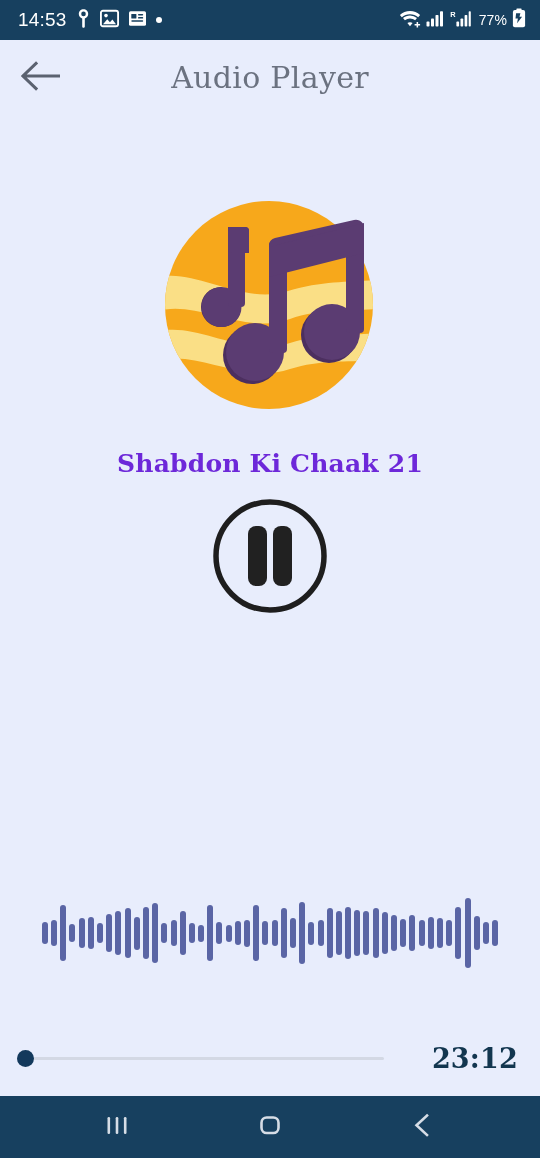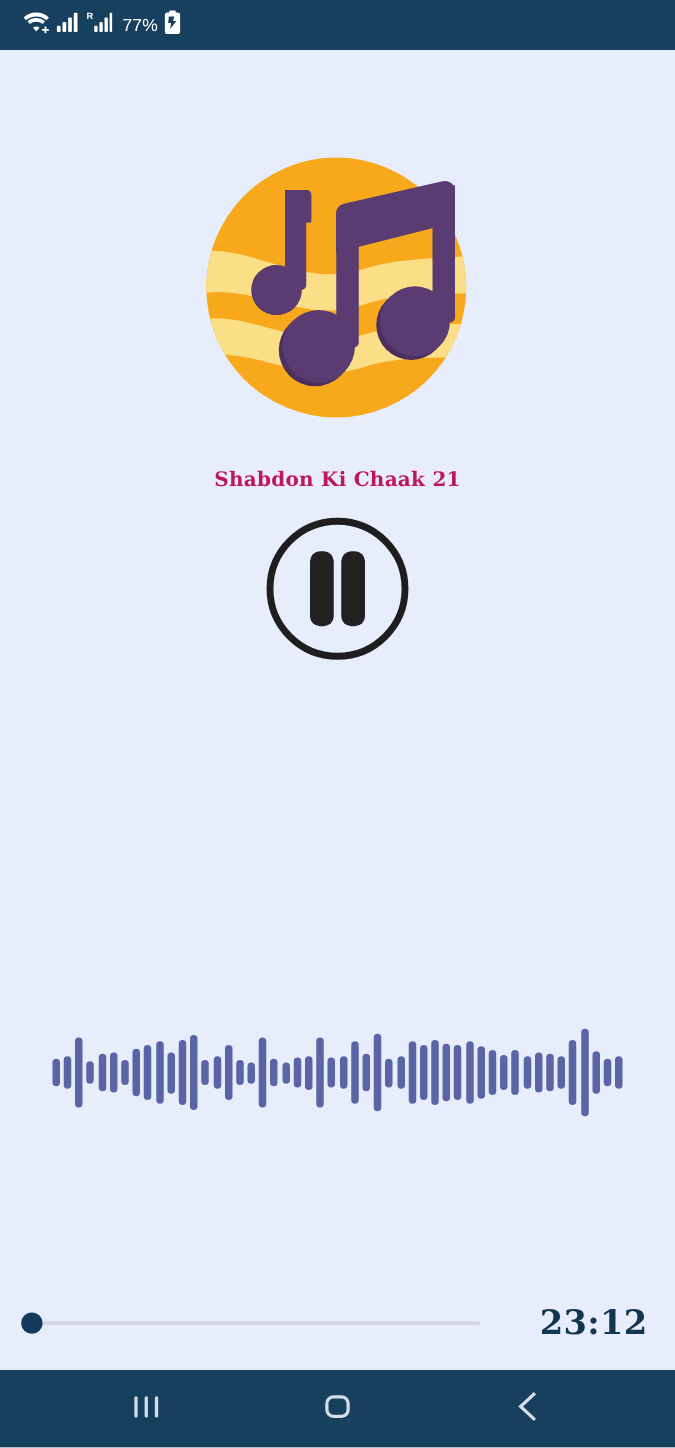--- a/index.html
+++ b/index.html
@@ -110,23 +110,23 @@
   .album-art {
     margin-top: 74px;
     width: 224px;
     height: 224px;
     display: block;
   }
 
   .track-title {
     margin-top: 36px;
     font-family: "DejaVu Serif", serif;
-    font-size: 16px;
+    font-size: 25px;
     font-weight: 700;
-    color: #be185d;
+    color: #6d28d9;
     letter-spacing: 0.2px;
     text-align: center;
   }
 
   .play-pause-button {
     margin-top: 18px;
     width: 124px;
     height: 124px;
     display: flex;
     align-items: center;
@@ -220,20 +220,45 @@
     justify-content: center;
     cursor: pointer;
   }
 </style>
 </head>
 <body>
 
 <div id="app">
 
   <div class="status-bar">
+    <div class="status-left">
+      <span class="status-time">14:53</span>
+      <span class="sicon">
+        <svg width="15" height="20" viewBox="0 0 15 20">
+          <path d="M7.5 1.2c-2.6 0-4.7 2.1-4.7 4.7 0 2.1 1.4 3.9 3.4 4.5v8c0 .7.6 1.3 1.3 1.3s1.3-.6 1.3-1.3v-8c2-.6 3.4-2.4 3.4-4.5 0-2.6-2.1-4.7-4.7-4.7zm0 2.4a2.3 2.3 0 1 1 0 4.6 2.3 2.3 0 0 1 0-4.6z" fill="#ffffff"></path>
+        </svg>
+      </span>
+      <span class="sicon">
+        <svg width="19" height="19" viewBox="0 0 19 19">
+          <rect x="0.9" y="1.8" width="17.2" height="15.4" rx="2" fill="none" stroke="#ffffff" stroke-width="1.9"></rect>
+          <circle cx="6" cy="6.6" r="1.8" fill="#ffffff"></circle>
+          <path d="M3 15.3l4.3-5.1 2.6 3 2.5-2.6 3.6 4.7z" fill="#ffffff"></path>
+        </svg>
+      </span>
+      <span class="sicon">
+        <svg width="19" height="19" viewBox="0 0 19 19">
+          <rect x="1" y="2.2" width="17" height="14.6" rx="1.6" fill="#ffffff"></rect>
+          <rect x="3.3" y="5" width="5.1" height="4.6" rx="0.6" fill="#17405f"></rect>
+          <rect x="10" y="5" width="5.2" height="1.5" rx="0.7" fill="#17405f"></rect>
+          <rect x="10" y="8.1" width="5.2" height="1.5" rx="0.7" fill="#17405f"></rect>
+          <rect x="3.3" y="11.2" width="11.9" height="1.5" rx="0.7" fill="#17405f"></rect>
+        </svg>
+      </span>
+      <span class="dot-icon"></span>
+    </div>
 
     <div class="status-right">
       <span class="sicon">
         <svg width="22" height="19" viewBox="0 0 22 19">
           <path d="M11 5.2c3.1 0 6 1.1 8.2 3l1.9-2.3C18.4 3.4 14.8 2 11 2S3.6 3.4.9 5.9l1.9 2.3c2.2-1.9 5.1-3 8.2-3z" fill="#ffffff"></path>
           <path d="M11 9.4c1.9 0 3.7.7 5.1 1.8l1.9-2.3A11.2 11.2 0 0 0 11 6.4c-2.6 0-5.1.9-7 2.5l1.9 2.3A7.9 7.9 0 0 1 11 9.4z" fill="#ffffff"></path>
           <path d="M11 13.2c1 0 1.9.3 2.6.9l-2.6 3.1-2.6-3.1c.7-.6 1.6-.9 2.6-.9z" fill="#ffffff"></path>
           <path d="M17.6 13.1v2h-2v1.5h2v2h1.5v-2h2v-1.5h-2v-2z" fill="#ffffff"></path>
         </svg>
       </span>
@@ -258,20 +283,30 @@
       <span class="sicon">
         <svg width="14" height="20" viewBox="0 0 14 20">
           <rect x="4.4" y="0.4" width="5.2" height="2" rx="0.7" fill="#ffffff"></rect>
           <rect x="0.9" y="2" width="12.2" height="17.2" rx="2" fill="#ffffff"></rect>
           <path d="M8.4 5.2H4.1l-.6 5.2h2.4l-.8 4.8 5-6.4h-2.6z" fill="#17405f"></path>
         </svg>
       </span>
     </div>
   </div>
 
+  <div class="app-bar">
+    <div class="back-button">
+      <span>
+        <svg width="40" height="34" viewBox="0 0 40 34">
+          <path d="M39 17H3.5M16 4.5L3 17l13 12.5" fill="none" stroke="#5b6270" stroke-width="3.1" stroke-linecap="square" stroke-linejoin="miter"></path>
+        </svg>
+      </span>
+    </div>
+    <div class="app-title">Audio Player</div>
+  </div>
 
   <div class="content">
 
     <span class="album-art">
       <svg viewBox="0 0 224 224" width="224" height="224">
         <defs>
           <clipPath id="circClip">
               <circle cx="111" cy="116" r="104"></circle>
             </clipPath>
         </defs>

